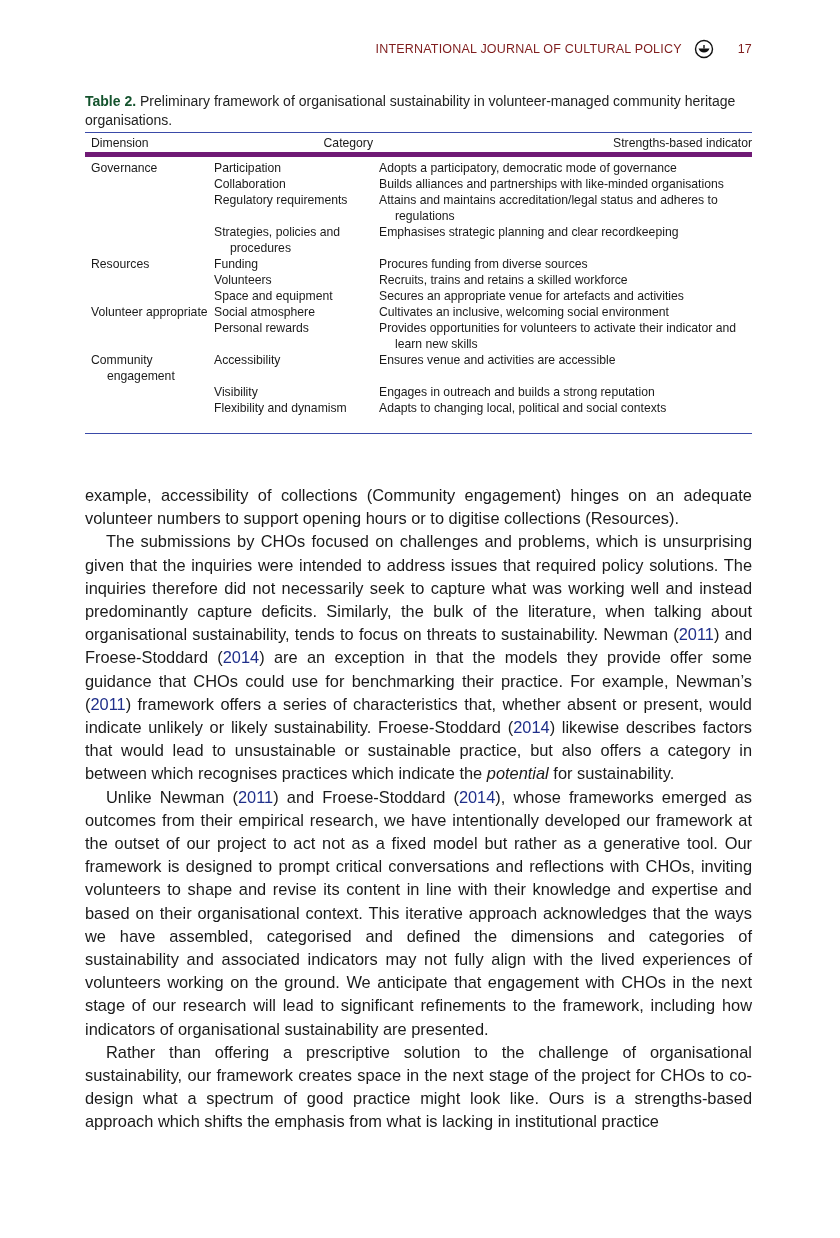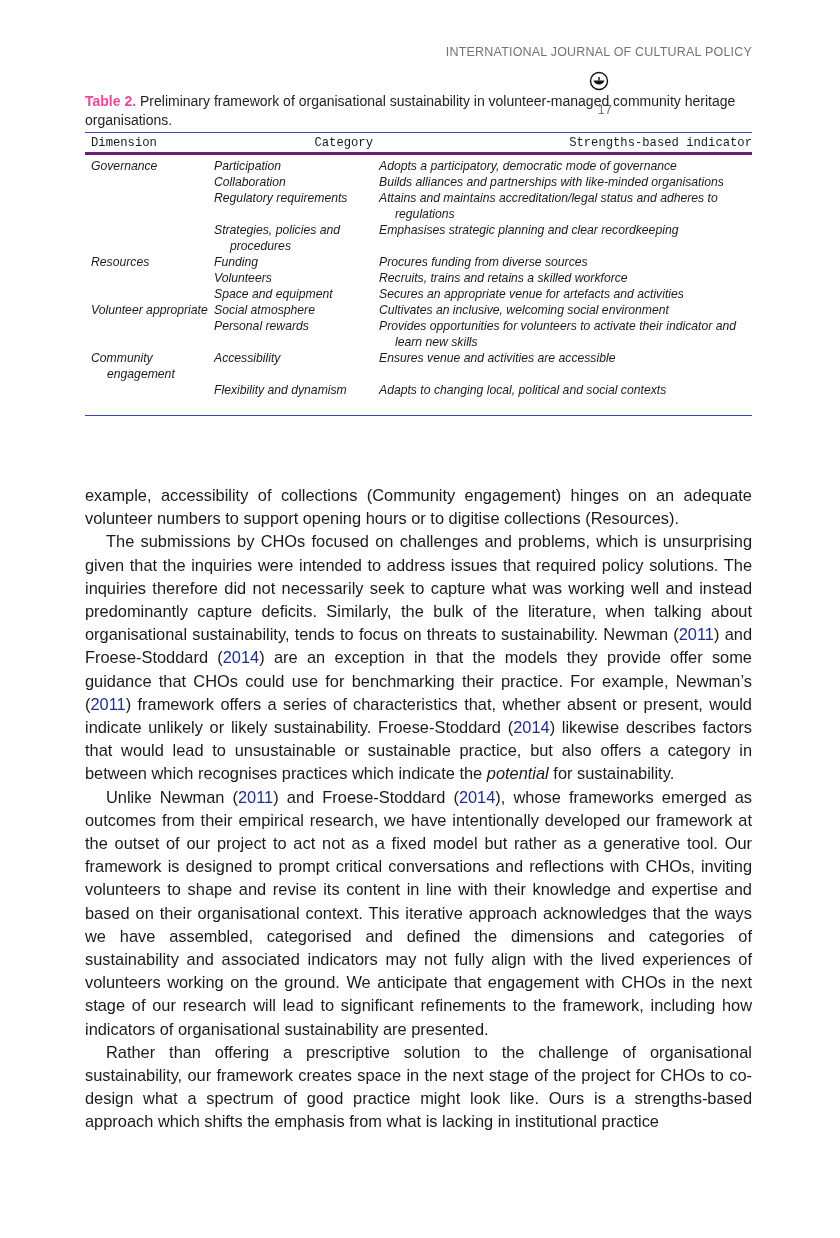--- a/index.html
+++ b/index.html
@@ -1,40 +1,40 @@
 <!DOCTYPE html>
 <html><head>
 <meta charset="utf-8">
 <style>
   html, body { margin: 0; padding: 0; background: #ffffff; }
   body {
     width: 840px; height: 1238px; position: relative; overflow: hidden;
     font-family: "Liberation Sans", sans-serif; color: #1a1a1a;
   }
   .running-head {
-    position: absolute; top: 45px; right: 88px;
+    position: absolute; top: 39px; right: 88px;
     display: flex; align-items: center; gap: 12px;
-    font-size: 12.5px; letter-spacing: 0.2px; color: #737373; flex-direction: column;
+    font-size: 12.5px; letter-spacing: 0.2px; color: #7f1d1d;
   }
   .logo-icon { width: 20px; height: 20px; display: inline-block; }
   .page-num { margin-left: 12px; }
 
   .table-wrap { position: absolute; left: 85px; top: 92px; width: 667px; }
   .caption { font-size: 14px; line-height: 19px; color: #222; }
-  .caption .label { color: #ec4899; font-weight: bold; }
+  .caption .label { color: #14532d; font-weight: bold; }
   table { width: 100%; border-collapse: collapse; margin-top: 2px; font-size: 12.2px; }
   thead th {
     font-weight: normal; text-align: left; padding: 3px 0 2px 6px;
-    border-top: 1.5px solid #3a4aa8; border-bottom: 3px solid #701a75; font-family: Liberation Mono, monospace;
+    border-top: 1.5px solid #3a4aa8; border-bottom: 5px solid #701a75;
   }
   thead th.c { text-align: right; }
   tbody td { padding: 0 0 0 6px; vertical-align: top; line-height: 16px; }
   tbody tr:first-child td { padding-top: 3px; }
   tbody tr:last-child td { padding-bottom: 17px; border-bottom: 1.5px solid #3a4aa8; }
-  .hang { padding-left: 16px; text-indent: -16px; display: block; font-style: italic; }
+  .hang { padding-left: 16px; text-indent: -16px; display: block; }
   col.d { width: 123px; } col.c { width: 165px; }
 
   .body-text {
     position: absolute; left: 85px; top: 484px; width: 667px;
     font-size: 16.4px; line-height: 23.2px; text-align: justify; color: #1a1a1a;
   }
   .body-text p { margin: 0; }
   .body-text p.indent { text-indent: 21px; }
   .cite { color: #1f2f8a; }
 </style>
@@ -180,20 +180,31 @@
           </td>
           <td>
             <span class="hang">Ensures venue and activities are accessible</span>
           </td>
         </tr>
         <tr>
           <td>
             <span class="hang"></span>
           </td>
           <td>
+            <span class="hang">Visibility</span>
+          </td>
+          <td>
+            <span class="hang">Engages in outreach and builds a strong reputation</span>
+          </td>
+        </tr>
+        <tr>
+          <td>
+            <span class="hang"></span>
+          </td>
+          <td>
             <span class="hang">Flexibility and dynamism</span>
           </td>
           <td>
             <span class="hang">Adapts to changing local, political and social contexts</span>
           </td>
         </tr>
       </tbody>
   </table>
 </div>
 

